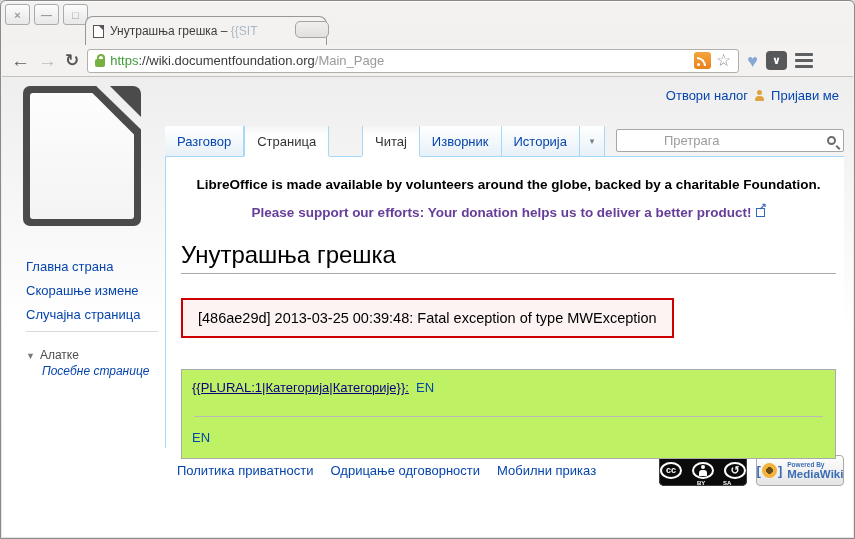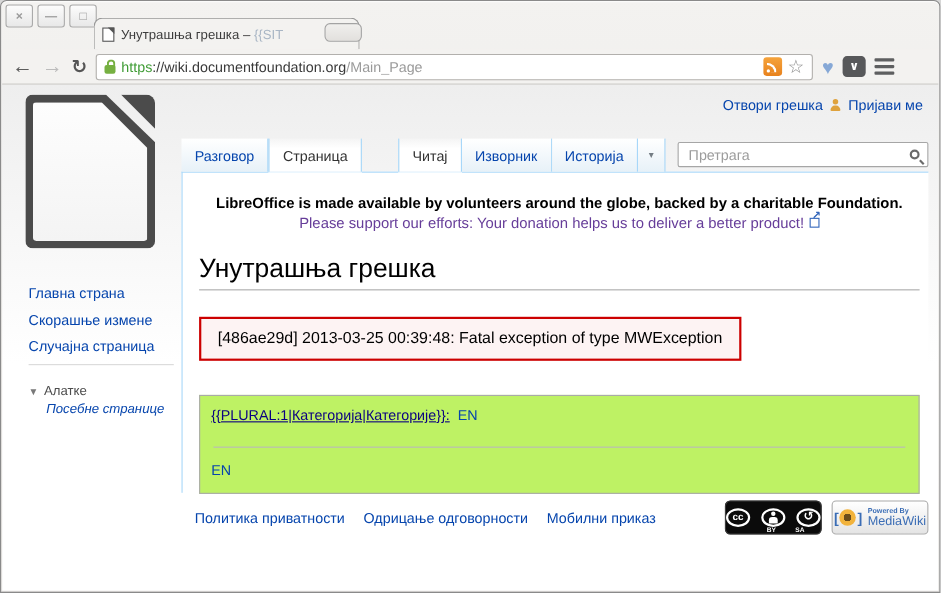--- a/index.html
+++ b/index.html
@@ -83,31 +83,31 @@
   .wtab{display:flex;align-items:center;padding:0 12px;font-size:13px;white-space:nowrap;
         background:linear-gradient(#ffffff,#e7f1f8);border-right:1px solid #a7d7f9;}
   .wtab.first{border-left:1px solid #a7d7f9;}
   .wtab.active{background:linear-gradient(rgba(255,255,255,.2),#ffffff 30%);color:#333;box-shadow:0 1px 0 #fff;}
   .wtab a{text-decoration:none;}
   .hspacer{flex:1;}
   .wtab-drop{display:flex;align-items:center;justify-content:center;width:25px;
              background:linear-gradient(#ffffff,#e7f1f8);border-right:1px solid #a7d7f9;color:#747d84;font-size:9px;}
   .searchbox{margin:3px 0 4px 11px;width:228px;border:1px solid #a6a6a6;border-radius:2px;background:#fff;
              display:flex;align-items:center;padding:0 7px;}
-  .searchbox input{border:none;outline:none;flex:1;font-size:13px;color:#ec4899;min-width:0;background:transparent;}
+  .searchbox input{border:none;outline:none;flex:1;font-size:13px;color:#ec4899;min-width:0;background:transparent;margin-left:38px;}
   .searchbox input::placeholder{color:#9c9c9c;opacity:1;}
   .mag{width:9px;height:9px;border:2px solid #6b6b6b;border-radius:50%;position:relative;flex:0 0 auto;}
   .mag::after{content:"";position:absolute;width:2px;height:5px;background:#6b6b6b;
               transform:rotate(-45deg);left:8px;top:7px;}
 
   
   .content{position:absolute;top:79px;left:163px;right:9px;height:292px;background:#fff;
            border-left:1px solid #a7d7f9;border-top:1px solid #a7d7f9;padding:12px 8px 0 15px;z-index:1;}
   .banner1{text-align:center;font-weight:bold;font-size:13.5px;color:#000;margin:8px 0 0;}
-  .banner2{text-align:center;font-weight:normal;font-size:13.5px;color:#663d99;margin:3px 0 0;}
+  .banner2{text-align:center;font-weight:bold;font-size:13.5px;color:#663d99;margin:13px 0 0;}
   .extlink{display:inline-block;width:9px;height:9px;border:1px solid #3366bb;position:relative;margin-left:5px;}
   .extlink b{position:absolute;top:-8px;left:1px;font-size:10px;color:#3366bb;}
   .page-h1{font-size:24px;font-weight:normal;color:#000;margin:21px 0 0;padding-bottom:4px;border-bottom:1px solid #aaa;}
   .errorbox{display:inline-block;margin-top:24px;border:2px solid #cc0000;background:#fdf3f3;
             padding:10px 15px;font-size:14.5px;color:#000;}
   .catlinks{margin-top:31px;border:1px solid #aaa;background:#bef264;padding:10px 10px 13px;font-size:13px;}
   .cat-label{color:#0b0080;}
   .cat-div{border-top:1px solid #b9b9b9;margin:21px 2px 0;}
   .cat-row2{margin-top:13px;}
 
@@ -124,21 +124,21 @@
   .cc-sub.by{left:38px;} .cc-sub.sa{left:64px;}
   .cc-man{width:9px;height:11px;position:relative;}
   .cc-man::before{content:"";position:absolute;top:0;left:2.5px;width:4px;height:4px;border-radius:50%;background:#fff;}
   .cc-man::after{content:"";position:absolute;bottom:0;left:0.5px;width:8px;height:6px;border-radius:3px 3px 0 0;background:#fff;}
   .mw-badge{width:88px;height:31px;background:linear-gradient(#ffffff,#e4e4e4);border:1px solid #aaa;
             border-radius:4px;display:flex;align-items:center;justify-content:center;gap:5px;}
   .flower-wrap{display:flex;align-items:center;color:#3b6db5;font-weight:bold;font-size:13px;gap:1px;}
   .flower{width:15px;height:15px;border-radius:50%;background:radial-gradient(circle,#6b4d1b 0 32%,#f2b33c 33% 78%,#e9920f 79%);}
   .mw-text{display:flex;flex-direction:column;line-height:1.1;}
   .mw-powered{font-size:6.5px;color:#3b6db5;font-weight:bold;}
-  .mw-name{font-size:11.5px;color:#3b6db5;font-weight:normal;}
+  .mw-name{font-size:11.5px;color:#3b6db5;font-weight:bold;}
 </style>
 </head>
 <body>
 
 <div id="stage">
   <div id="window">
 
     <div class="winbtns">
       <div class="winbtn">×</div>
       <div class="winbtn">—</div>
@@ -167,21 +167,21 @@
       <span class="hamburger">
           <i></i>
           <i></i>
           <i></i>
         </span>
     </div>
 
     <div id="viewport">
 
       <div class="personal">
-        <a href="#" class="blue">Отвори грешка</a>
+        <a href="#" class="blue">Отвори налог</a>
         <span class="person-ico"></span>
         <a href="#" class="blue">Пријави ме</a>
       </div>
 
       <div class="lo-logo">
         <div class="lo-page"></div>
         <div class="lo-page-inner"></div>
         <div class="lo-fold"></div>
       </div>
 

